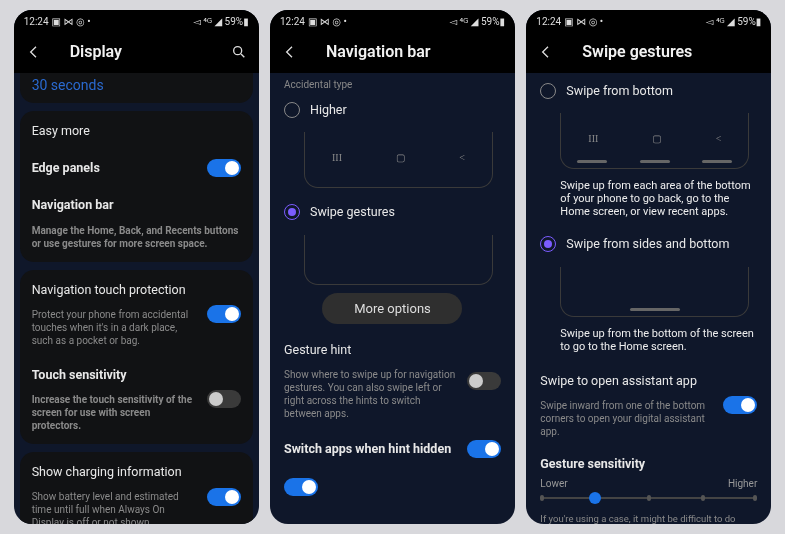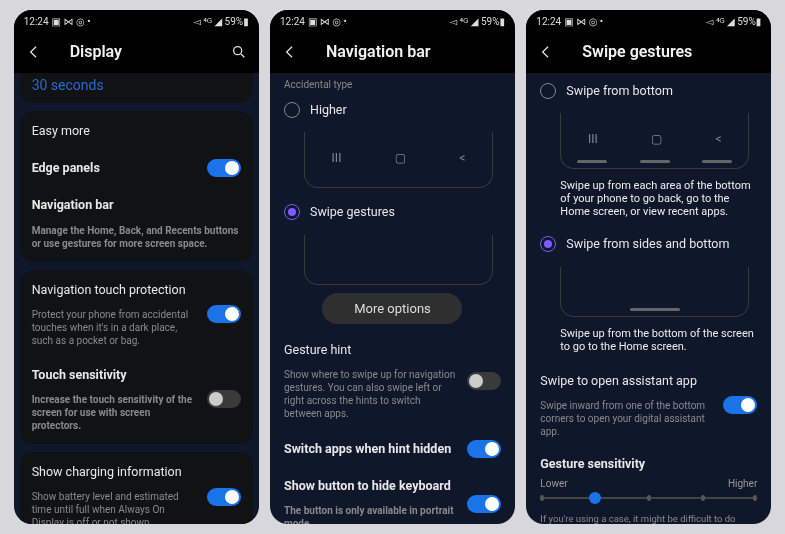--- a/index.html
+++ b/index.html
@@ -87,21 +87,21 @@
     border:1px solid #3a3a3a;
     border-top:none;
     border-radius: 0 0 14px 14px;
     position:relative;
     display:flex;
     align-items:center;
     justify-content:space-around;
     padding-bottom:4px;
   }
   .nav-preview.small { height:50px; }
-  .nav-preview .glyph { font-size:12px; color:#8a8a8a; }
+  .nav-preview .glyph { font-size:10px; color:#8a8a8a;font-family:Liberation Serif, serif; }
   .nav-preview .bars { position:absolute; bottom:5px; left:0; right:0; display:flex; justify-content:space-around; }
   .nav-preview .bar { width:30px; height:3px; background:#666; border-radius:2px; }
   .more-btn {
     margin: 8px auto 8px auto;
     width: 140px;
     text-align:center;
     background:#2f2f2f;
     color:#ddd;
     font-size:13px;
     padding:8px 0;
@@ -249,24 +249,20 @@
       </div>
       <div class="toggle"></div>
     </div>
     <div class="row" style="padding:10px 14px;">
       <div class="text">
           <div class="label">Switch apps when hint hidden</div>
         </div>
       <div class="toggle on"></div>
     </div>
     <div class="row" style="padding:10px 14px;">
-      <div class="text">
-        <div class="label">Show button to hide keyboard</div>
-        <div class="sub">The button is only available in portrait mode.</div>
-      </div>
       <div class="toggle on"></div>
     </div>
   </div>
 </div>
 
 <div class="phone">
   <div class="statusbar">
     <div class="left">
         <span>12:24</span>
         <span>▣ ⋈ ◎ •</span>

